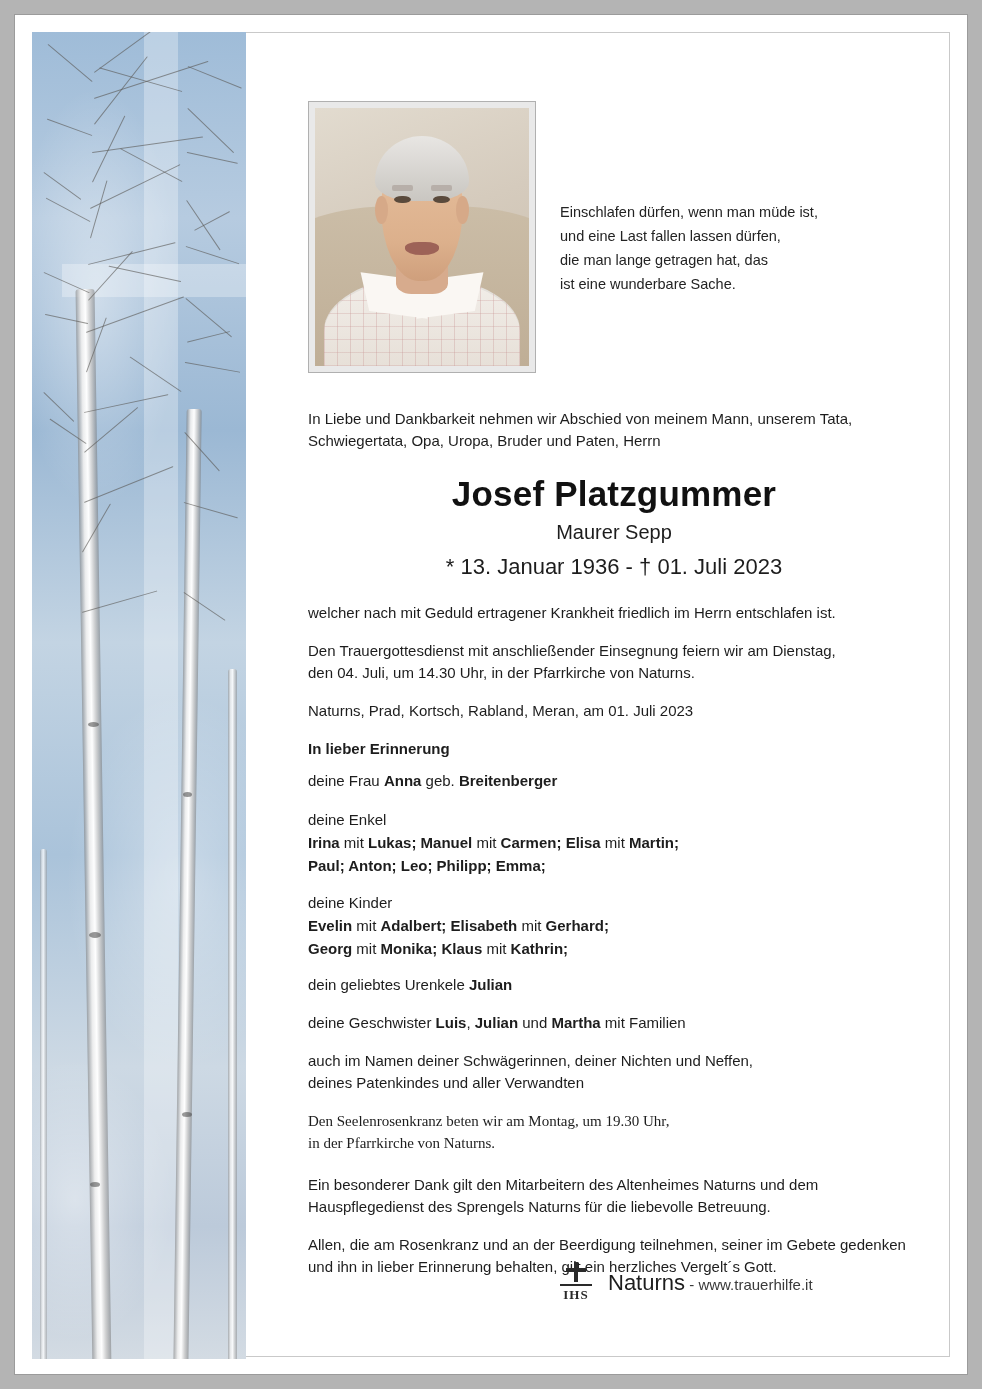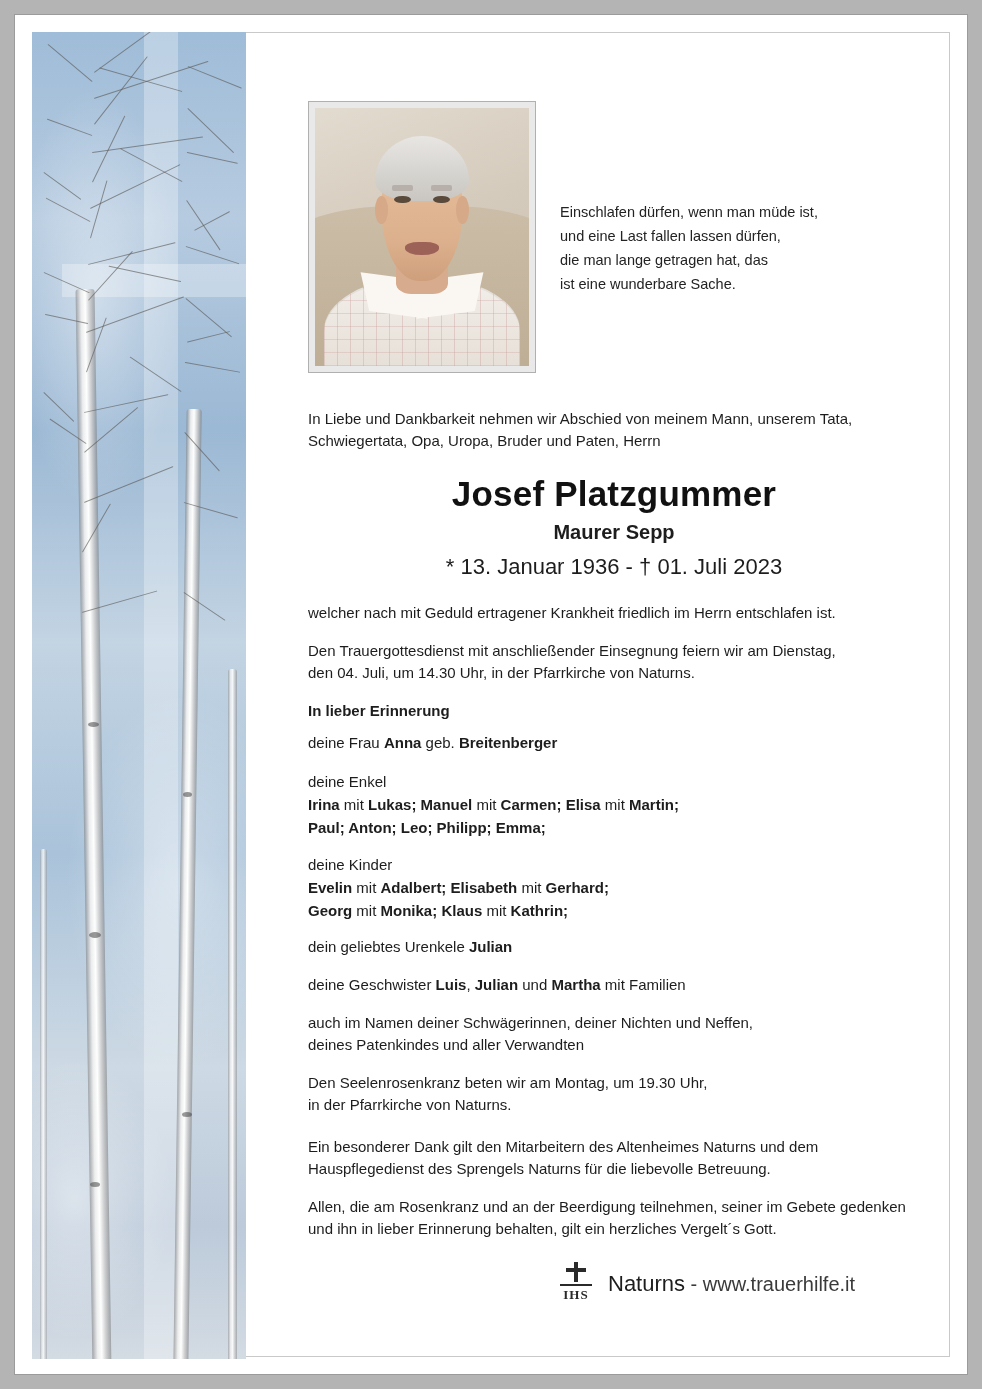--- a/index.html
+++ b/index.html
@@ -251,21 +251,20 @@
     letter-spacing: 0.2px;
     margin: 20px 0 2px 0;
     color: #111;
   }
   .nickname {
     text-align: center;
     font-size: 20px;
     line-height: 28px;
     margin: 0 0 8px 0;
     color: #1d1d1d;
-    font-weight: bold;
   }
   .dates {
     text-align: center;
     font-size: 22px;
     line-height: 26px;
     margin: 0 0 22px 0;
     color: #1d1d1d;
   }
 
   .b { font-weight: bold; }
@@ -301,21 +300,21 @@
     font-size: 13px; font-weight: bold; letter-spacing: 1px; color: #2a2a2a;
     font-family: "Liberation Serif", serif;
   }
   .logo-text .l1 {
     font-size: 22px; line-height: 26px; color: #1d1d1d;
   }
   .logo-text .l2 {
     font-size: 22px; line-height: 26px; color: #1d1d1d;
   }
   .logo-text .l2 .url {
-    font-size: 20px; color: #3a3a3a;
+    font-size: 15px; color: #3a3a3a;
   }
 </style>
 </head>
 <body>
 
 <div class="page">
   <div class="card">
 
     <div class="inner-frame"></div>
 
@@ -419,20 +418,21 @@
         <div class="nickname">Maurer Sepp</div>
         <div class="dates">* 13. Januar 1936  -  † 01. Juli 2023</div>
 
         <p class="t">welcher nach mit Geduld ertragener Krankheit friedlich im Herrn entschlafen ist.</p>
 
         <p class="t">
           <span>Den Trauergottesdienst mit anschließender Einsegnung feiern wir am Dienstag,</span><br>
           <span>den 04. Juli, um 14.30 Uhr, in der Pfarrkirche von Naturns.</span>
         </p>
 
+        <p class="t">Naturns, Prad, Kortsch, Rabland, Meran, am 01. Juli 2023</p>
 
         <p class="t tight b">In lieber Erinnerung</p>
 
         <p class="t">
           <span>deine Frau </span><span class="b">Anna</span><span> geb. </span><span class="b">Breitenberger</span>
         </p>
 
         <div class="list-block">
           <div class="row">deine Enkel</div>
           <div class="row">
@@ -457,21 +457,21 @@
 
         <p class="t">
           <span>deine Geschwister </span><span class="b">Luis</span><span>, </span><span class="b">Julian</span><span> und </span><span class="b">Martha</span><span> mit Familien</span>
         </p>
 
         <p class="t">
           <span>auch im Namen deiner Schwägerinnen, deiner Nichten und Neffen,</span><br>
           <span>deines Patenkindes und aller Verwandten</span>
         </p>
 
-        <p class="t" style="margin-top:10px;">
+        <p class="t" style="margin-top:10px;font-family:Liberation Serif, serif;">
           <span>Den Seelenrosenkranz beten wir am Montag, um 19.30 Uhr,</span><br>
           <span>in der Pfarrkirche von Naturns.</span>
         </p>
 
         <p class="t" style="margin-top:20px;">Ein besonderer Dank gilt den Mitarbeitern des Altenheimes Naturns und dem Hauspflegedienst des Sprengels Naturns für die liebevolle Betreuung.</p>
 
         <p class="t">Allen, die am Rosenkranz und an der Beerdigung teilnehmen, seiner im Gebete gedenken und ihn in lieber Erinnerung behalten, gilt ein herzliches Vergelt´s Gott.</p>
       </div>
 
       <div class="footer">

